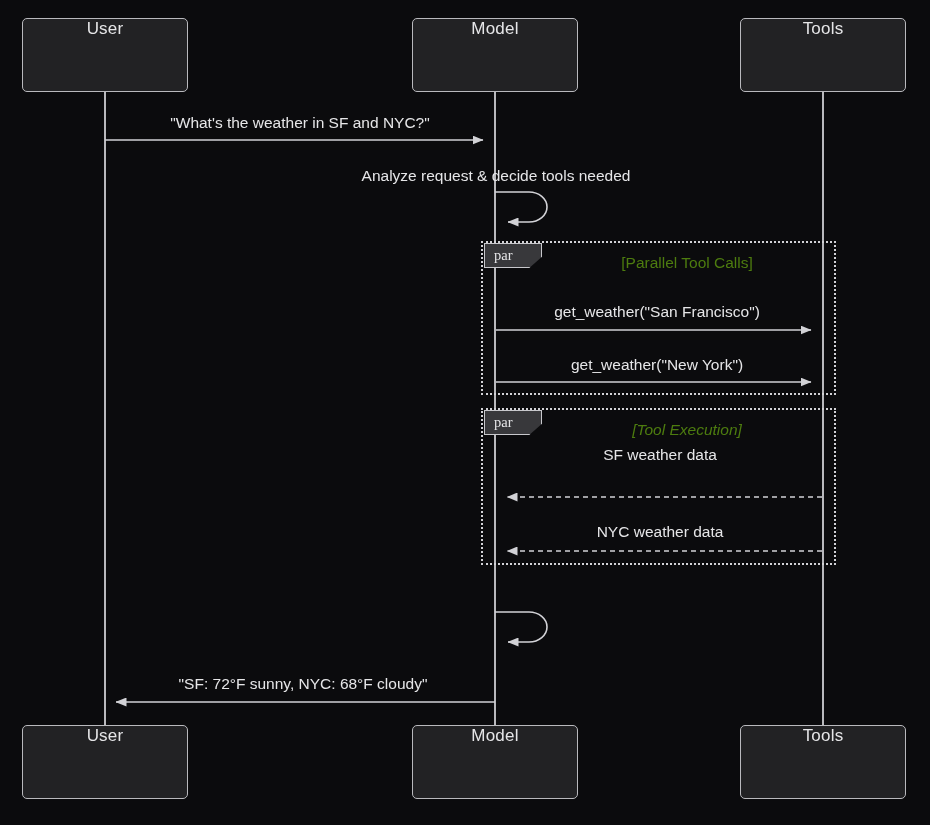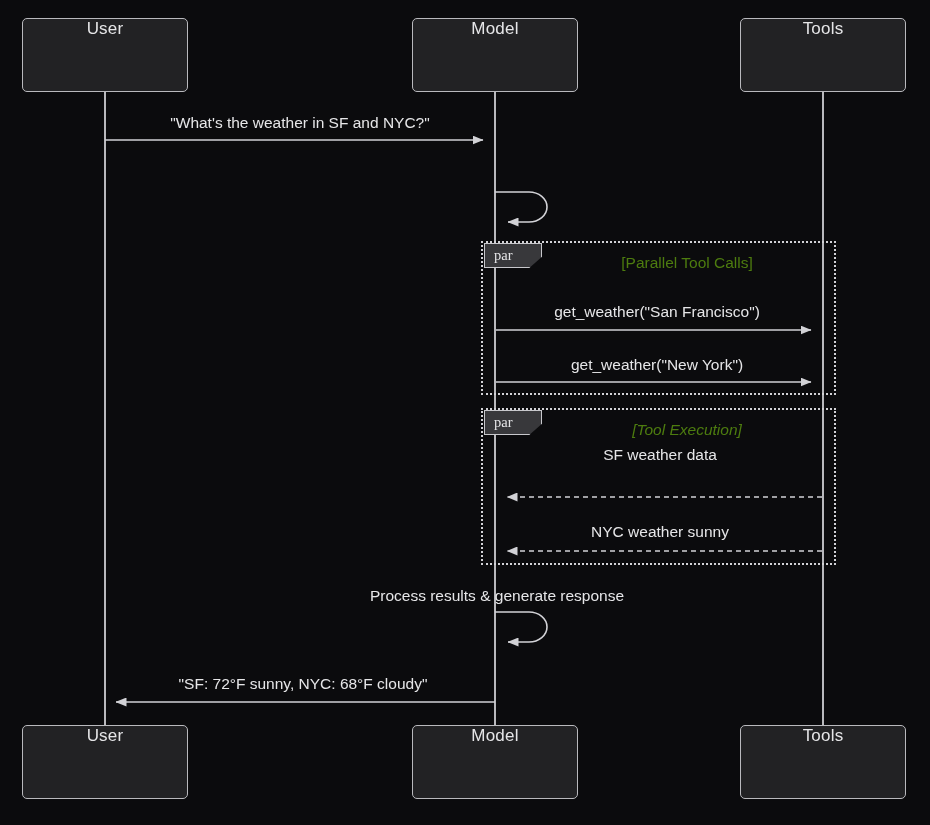--- a/index.html
+++ b/index.html
@@ -124,25 +124,25 @@
     <span class="actor-label">User</span>
   </div>
   <div class="actor-box" style="left:412px; top:725px; width:166px; height:74px;">
     <span class="actor-label">Model</span>
   </div>
   <div class="actor-box" style="left:740px; top:725px; width:166px; height:74px;">
     <span class="actor-label">Tools</span>
   </div>
 
   <div class="msg-label" style="left:300px; top:114px;">"What's the weather in SF and NYC?"</div>
+  <div class="msg-label" style="left:496px; top:167px;">Analyze request &amp; decide tools needed</div>
   <div class="msg-label" style="left:657px; top:303px;">get_weather("San Francisco")</div>
   <div class="msg-label" style="left:657px; top:356px;">get_weather("New York")</div>
   <div class="msg-label" style="left:660px; top:446px;">SF weather data</div>
-  <div class="msg-label" style="left:660px; top:523px;">NYC weather sunny</div>
-  <div class="msg-label" style="left:497px; top:587px;">Process results &amp; generate response</div>
+  <div class="msg-label" style="left:660px; top:523px;">NYC weather data</div>
   <div class="msg-label" style="left:303px; top:675px;">"SF: 72°F sunny, NYC: 68°F cloudy"</div>
 
   <svg class="overlay" viewBox="0 0 930 825">
     <defs>
       <marker id="arrowR" markerWidth="11" markerHeight="9" refX="10.5" refY="4.5" orient="auto" markerUnits="userSpaceOnUse">
         <path d="M0,0 L11,4.5 L0,9 z" fill="#d2d2d6"></path>
       </marker>
       <marker id="arrowL" markerWidth="11" markerHeight="9" refX="10.5" refY="4.5" orient="auto" markerUnits="userSpaceOnUse">
         <path d="M0,0 L11,4.5 L0,9 z" fill="#d2d2d6"></path>
       </marker>

